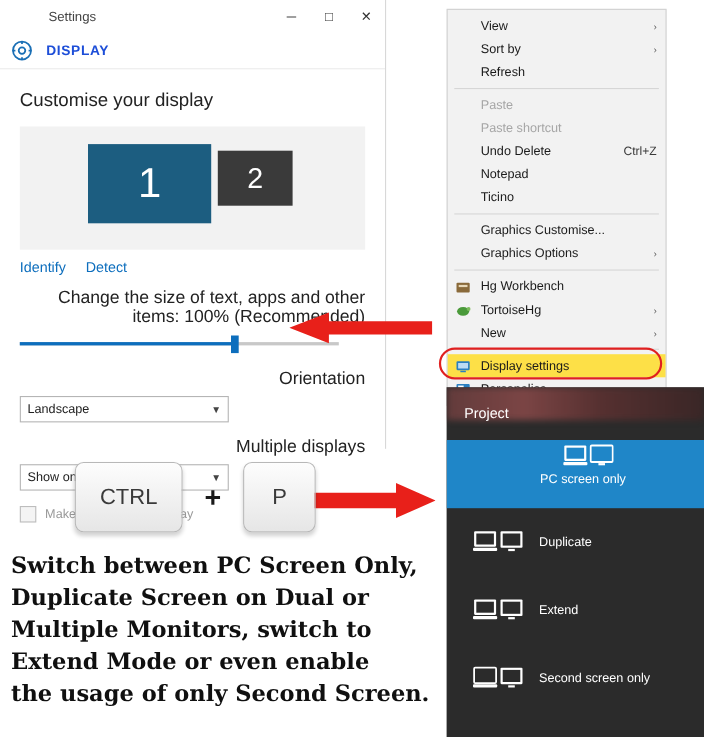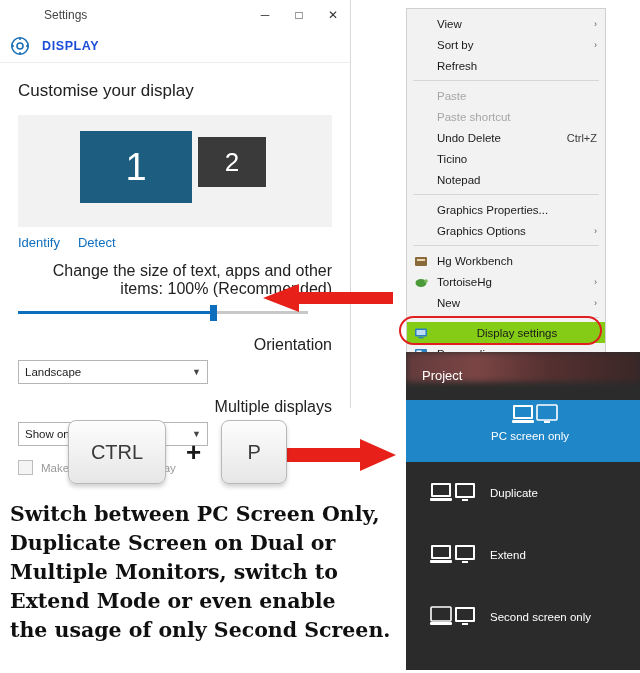--- a/index.html
+++ b/index.html
@@ -233,22 +233,21 @@
     margin: 4px 6px;
   }
   .cm-icon {
     position: absolute;
     left: 7px;
     top: 4px;
     width: 14px;
     height: 14px;
   }
   .cm-item.highlight {
-    background: #84cc16;
-    justify-content: center;
+    background: #fde047;
   }
   #cm-display-settings-wrap {
     position: relative;
   }
   #red-ellipse {
     position: absolute;
     left: -8px;
     top: -6px;
     width: 203px;
     height: 29px;
@@ -450,29 +449,29 @@
     <span>Paste</span>
   </div>
   <div class="cm-item disabled">
     <span>Paste shortcut</span>
   </div>
   <div class="cm-item">
     <span>Undo Delete</span>
     <span class="shortcut">Ctrl+Z</span>
   </div>
   <div class="cm-item">
+    <span>Notepad</span>
+  </div>
+  <div class="cm-item">
     <span>Ticino</span>
   </div>
-  <div class="cm-item">
-    <span>Notepad</span>
-  </div>
   <div class="cm-sep"></div>
 
   <div class="cm-item">
-    <span>Graphics Properties...</span>
+    <span>Graphics Customise...</span>
   </div>
   <div class="cm-item">
     <span>Graphics Options</span>
     <span class="arrow">›</span>
   </div>
   <div class="cm-sep"></div>
 
   <div class="cm-item">
     <span class="cm-icon">
       <svg width="14" height="14" viewBox="0 0 14 14">

